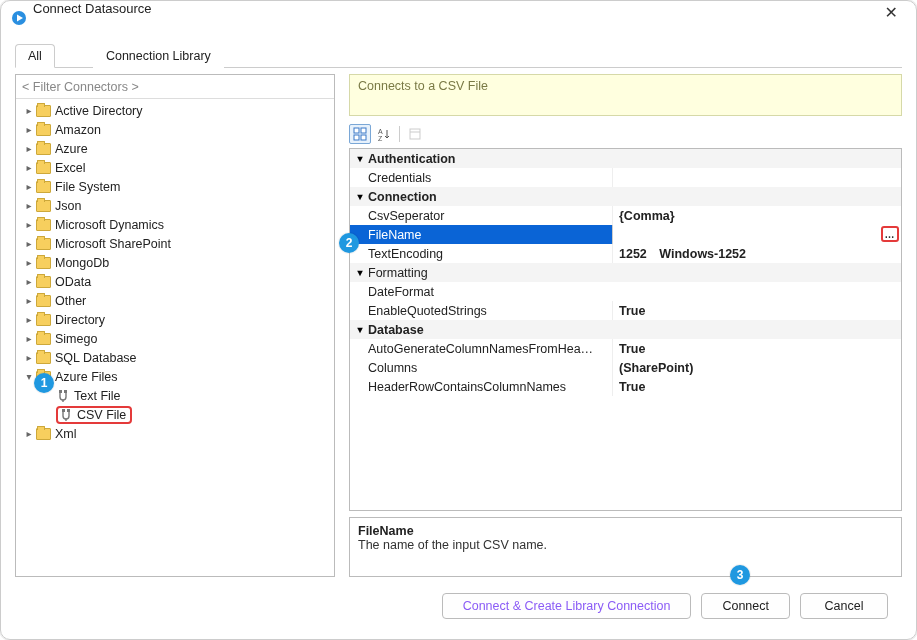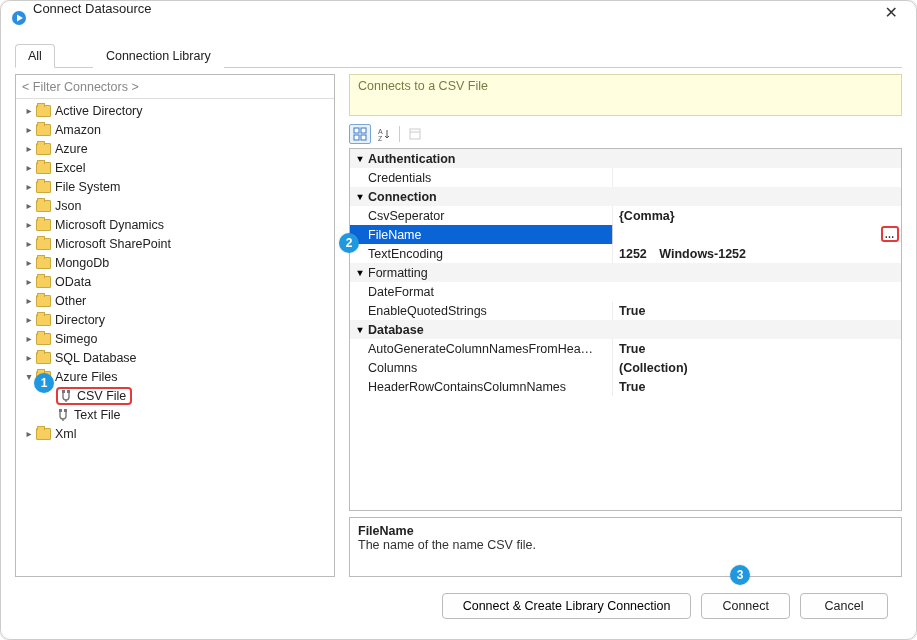--- a/index.html
+++ b/index.html
@@ -47,21 +47,21 @@
   .pval-wrap { flex: 1; display: flex; align-items: center; height: 100%; border-left: 1px solid #eee; }
   .pcat .pval-wrap { border-left: none; }
   .ellips-btn { position: absolute; right: 2px; top: 1px; width: 18px; height: 16px; border: 2px solid #e43a3a; border-radius: 3px; background: #fff; display: flex; align-items: center; justify-content: center; font-size: 10px; font-weight: 700; color: #333; cursor: pointer; letter-spacing: 1px; }
 
   .help-box { border: 1px solid #bbb; margin-top: 6px; padding: 6px 8px; height: 60px; }
   .help-title { font-weight: 600; }
   .help-desc { color: #333; }
 
   .footer { display: flex; justify-content: flex-end; align-items: center; gap: 10px; padding: 16px 14px 20px 0; position: relative; }
   .btn { height: 26px; border: 1px solid #bbb; border-radius: 4px; background: #fefefe; padding: 0 20px; cursor: pointer; font-size: 12.5px; display: flex; align-items: center; justify-content: center; min-width: 88px; }
-  .btn.disabled { color: #000000; cursor: default; }
+  .btn.disabled { color: #8b5cf6; cursor: default; }
   .btn.wide { min-width: 230px; }
 </style>
 </head>
 <body>
 
 <div class="window">
   <div class="titlebar">
     <span class="app-icon">
       <svg width="16" height="16" viewBox="0 0 16 16">
           <circle cx="8" cy="8" r="7" fill="#2a8fe0"></circle>
@@ -149,47 +149,47 @@
             </div>
             <div class="tree-item indent-0">
               <span class="expander">▸</span>
               <span class="folder-icon"></span>
               <span>SQL Database</span>
             </div>
             <div class="tree-item indent-0">
               <span class="expander">▾</span>
               <span class="folder-icon"></span>
               <span>Azure Files</span>
+            </div>
+            <div class="tree-item indent-1">
+              <span class="expander"></span>
+              <span class="conn-icon">
+                <svg width="12" height="12" viewBox="0 0 12 12">
+                  <rect x="2" y="0" width="3" height="3" fill="#777"></rect>
+                  <rect x="7" y="0" width="3" height="3" fill="#777"></rect>
+                  <path d="M3 3 L3 7 Q3 10 6 10 Q9 10 9 7 L9 3" stroke="#777" fill="none" stroke-width="1.4"></path>
+                  <line x1="6" y1="10" x2="6" y2="12" stroke="#777" stroke-width="1.4"></line>
+                </svg>
+              </span>
+              <span>Text File</span>
             </div>
             <div class="tree-item indent-1">
               <span class="expander"></span>
               <span class="csv-highlight">
                 <span class="conn-icon">
                   <svg width="12" height="12" viewBox="0 0 12 12">
                     <rect x="2" y="0" width="3" height="3" fill="#777"></rect>
                     <rect x="7" y="0" width="3" height="3" fill="#777"></rect>
                     <path d="M3 3 L3 7 Q3 10 6 10 Q9 10 9 7 L9 3" stroke="#777" fill="none" stroke-width="1.4"></path>
                     <line x1="6" y1="10" x2="6" y2="12" stroke="#777" stroke-width="1.4"></line>
                   </svg>
                 </span>
                 <span>CSV File</span>
               </span>
             </div>
-            <div class="tree-item indent-1">
-              <span class="expander"></span>
-              <span class="conn-icon">
-                <svg width="12" height="12" viewBox="0 0 12 12">
-                  <rect x="2" y="0" width="3" height="3" fill="#777"></rect>
-                  <rect x="7" y="0" width="3" height="3" fill="#777"></rect>
-                  <path d="M3 3 L3 7 Q3 10 6 10 Q9 10 9 7 L9 3" stroke="#777" fill="none" stroke-width="1.4"></path>
-                  <line x1="6" y1="10" x2="6" y2="12" stroke="#777" stroke-width="1.4"></line>
-                </svg>
-              </span>
-              <span>Text File</span>
-            </div>
             <div class="tree-item indent-0">
               <span class="expander">▸</span>
               <span class="folder-icon"></span>
               <span>Xml</span>
             </div>
           </div>
         <div class="badge" style="left:18px; top:298px;">1</div>
       </div>
 
       <div class="right-panel" style="position:relative;">
@@ -305,38 +305,38 @@
               </div>
             <div class="pval-wrap">
                 <span class="pval">True</span>
               </div>
           </div>
           <div class="prow">
             <div class="pname-wrap">
                 <span class="pname">Columns</span>
               </div>
             <div class="pval-wrap">
-                <span class="pval">(Collection)</span>
+                <span class="pval">(SharePoint)</span>
               </div>
           </div>
           <div class="prow">
             <div class="pname-wrap">
                 <span class="pname">HeaderRowContainsColumnNames</span>
               </div>
             <div class="pval-wrap">
                 <span class="pval">True</span>
               </div>
           </div>
         </div>
 
         <div class="badge" style="left:-10px; top:159px;">2</div>
 
         <div class="help-box">
           <div class="help-title">FileName</div>
-          <div class="help-desc">The name of the name CSV file.</div>
+          <div class="help-desc">The name of the input CSV name.</div>
         </div>
       </div>
     </div>
 
     <div class="footer">
       <div class="badge" style="right:152px; top:-12px;">3</div>
       <div class="btn wide disabled">Connect &amp; Create Library Connection</div>
       <div class="btn">Connect</div>
       <div class="btn">Cancel</div>
     </div>

